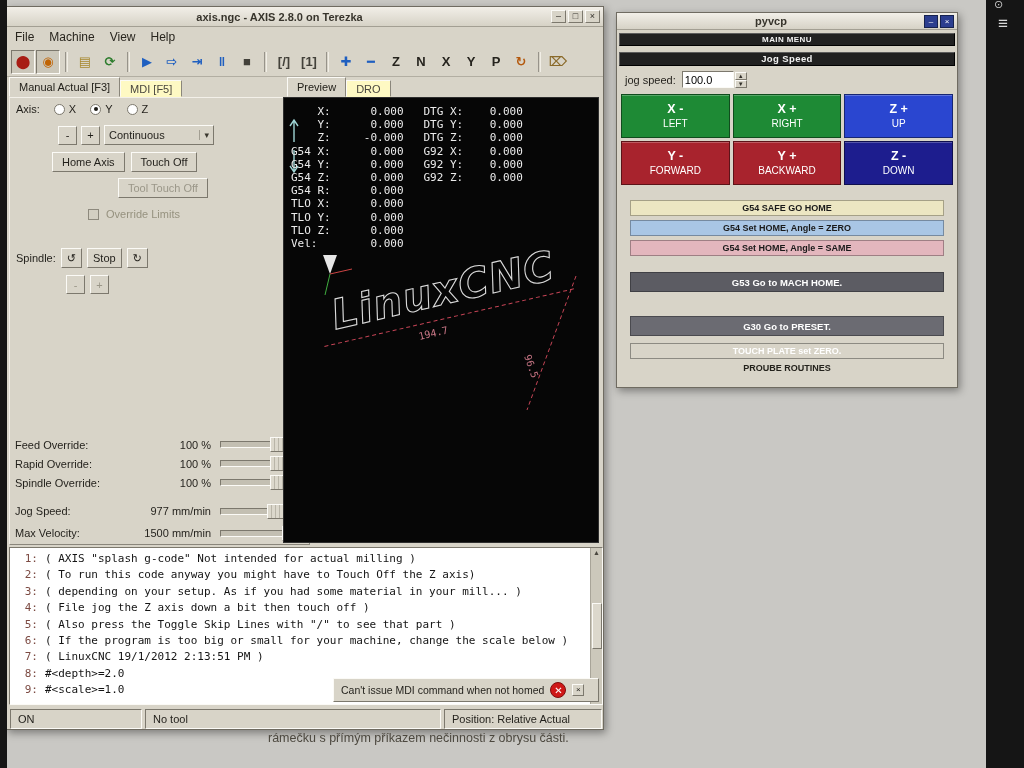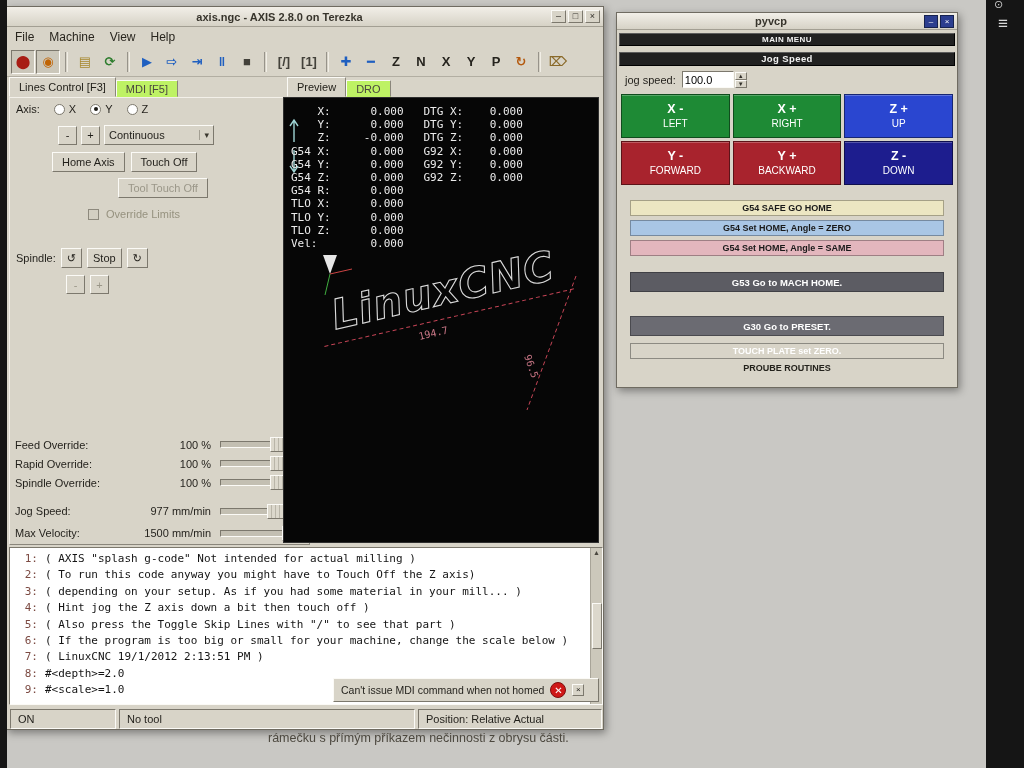--- a/index.html
+++ b/index.html
@@ -32,21 +32,21 @@
   .tool-icon[data-name="toolbar-separator"]{width:3px;height:20px;border-left:1px solid #97938a;border-right:1px solid #f1eee6;margin:0 4px;}
   .tool-icon[data-name="estop-button"]{border:1px solid;border-color:#7c786d #fbfaf6 #fbfaf6 #7c786d;background:#cbc7ba;}
   .tool-icon[data-name="machine-power-button"]{border:1px solid;border-color:#7c786d #fbfaf6 #fbfaf6 #7c786d;background:#cbc7ba;}
 
   #axis-main{position:absolute;left:0;top:70px;width:598px;height:654px;}
   .panel-tabs{position:absolute;top:0;height:20px;display:flex;align-items:flex-end;}
   #left-tabs{left:2px;}
   #preview-tabs{left:276px;}
   .tab{height:20px;display:inline-flex;align-items:center;padding:0 9px;font-size:11px;color:#23211b;
     border:1px solid;border-color:#fbfaf6 #8a867b transparent #fbfaf6;background:#d8d4c8;}
-  .tab.inactive{height:17px;background:#bef264;color:#4a473f;}
+  .tab.inactive{height:17px;background:#fef9c3;color:#4a473f;}
 
   #manual-panel{position:absolute;left:2px;top:20px;width:301px;height:448px;
     border:1px solid;border-color:#f3f0e9 #8a867b #8a867b #f3f0e9;}
   .row{position:absolute;display:flex;align-items:center;font-size:11px;color:#211f1a;}
   #axis-row{left:6px;top:5px;gap:14px;}
   #axis-row .pair{display:flex;align-items:center;gap:4px;}
   .radio{width:11px;height:11px;border-radius:50%;background:#fff;border:1px solid #7c786d;position:relative;display:inline-block;}
   .radio.checked::after{content:"";position:absolute;left:2.5px;top:2.5px;width:4px;height:4px;border-radius:50%;background:#1c1a15;}
   #jog-row{left:48px;top:27px;gap:4px;}
   .sq-btn{width:19px;height:19px;}
@@ -100,21 +100,21 @@
     border:1px solid;border-color:#fbfaf6 #7c786d #7c786d #fbfaf6;display:flex;align-items:center;
     font-size:10.5px;color:#211f1a;padding:0 3px 0 7px;gap:6px;}
   #toast-icon{width:16px;height:16px;border-radius:50%;background:#cf1717;color:#fff;font-size:10px;font-weight:bold;
     display:flex;align-items:center;justify-content:center;border:1px solid #7e0d0d;flex:none;}
   #toast-close{width:12px;height:12px;font-size:8px;line-height:10px;text-align:center;border:1px solid;
     border-color:#fbfaf6 #7c786d #7c786d #fbfaf6;background:#d8d4c8;flex:none;}
 
   #statusbar{position:absolute;left:0;right:0;bottom:0;height:24px;display:flex;gap:3px;padding:2px 3px;}
   .status-cell{border:1px solid;border-color:#7c786d #fbfaf6 #fbfaf6 #7c786d;font-size:11px;color:#211f1a;
     display:flex;align-items:center;padding:0 7px;}
-  #status-machine{width:106px;}
+  #status-machine{width:132px;}
   #status-tool{width:296px;}
   #status-position{flex:1;}
 
   
   #pyvcp-window{left:616px;top:12px;width:342px;height:376px;}
   #pyvcp-window .titlebar{height:17px;}
   .vcp-btn-navy{width:14px;height:13px;background:#2c3e8f;border:1px solid #16224f;color:#fff;
     font-size:8px;line-height:11px;text-align:center;margin-left:2px;}
   .vcp-header{margin:3px 2px 0 2px;height:13px;background:#212121;color:#f2f2f2;font-size:8px;font-weight:bold;
     text-align:center;line-height:12px;letter-spacing:.4px;border:1px solid;border-color:#5c5c5c #000 #000 #5c5c5c;}
@@ -185,21 +185,21 @@
         <span class="tool-icon" data-name="view-y-button" style="color: rgb(38, 36, 30);">Y</span>
         <span class="tool-icon" data-name="view-p-button" style="color: rgb(38, 36, 30);">P</span>
         <span class="tool-icon" data-name="rotate-view-button" style="color: rgb(180, 89, 14);">↻</span>
         <span class="tool-icon" data-name="toolbar-separator"></span>
         <span class="tool-icon" data-name="clear-plot-button" style="color: rgb(138, 106, 42);">⌦</span>
       </div>
 
     <div id="axis-main" data-name="axis-main-area">
 
       <div class="panel-tabs" id="left-tabs" data-name="control-tabs">
-        <span class="tab" data-name="tab-manual-control">Lines Control [F3]</span>
+        <span class="tab" data-name="tab-manual-control">Manual Actual [F3]</span>
         <span class="tab inactive" data-name="tab-mdi">MDI [F5]</span>
       </div>
 
       <div id="manual-panel" data-name="manual-control-panel">
         <div class="row" id="axis-row">
           <span data-name="axis-label">Axis:</span>
           <span class="pair" data-name="axis-x-option">
             <span class="radio" data-name="axis-x-radio"></span>
             <span data-name="axis-x-label">X</span>
           </span>
@@ -349,21 +349,21 @@
           <div class="gcode-line" data-name="gcode-line">
           <span class="gcode-num" data-name="gcode-line-number">2:</span>
           <span class="gcode-text" data-name="gcode-line-text">( To run this code anyway you might have to Touch Off the Z axis)</span>
         </div>
           <div class="gcode-line" data-name="gcode-line">
           <span class="gcode-num" data-name="gcode-line-number">3:</span>
           <span class="gcode-text" data-name="gcode-line-text">( depending on your setup. As if you had some material in your mill... )</span>
         </div>
           <div class="gcode-line" data-name="gcode-line">
           <span class="gcode-num" data-name="gcode-line-number">4:</span>
-          <span class="gcode-text" data-name="gcode-line-text">( Hint jog the Z axis down a bit then touch off )</span>
+          <span class="gcode-text" data-name="gcode-line-text">( File jog the Z axis down a bit then touch off )</span>
         </div>
           <div class="gcode-line" data-name="gcode-line">
           <span class="gcode-num" data-name="gcode-line-number">5:</span>
           <span class="gcode-text" data-name="gcode-line-text">( Also press the Toggle Skip Lines with "/" to see that part )</span>
         </div>
           <div class="gcode-line" data-name="gcode-line">
           <span class="gcode-num" data-name="gcode-line-number">6:</span>
           <span class="gcode-text" data-name="gcode-line-text">( If the program is too big or small for your machine, change the scale below )</span>
         </div>
           <div class="gcode-line" data-name="gcode-line">

